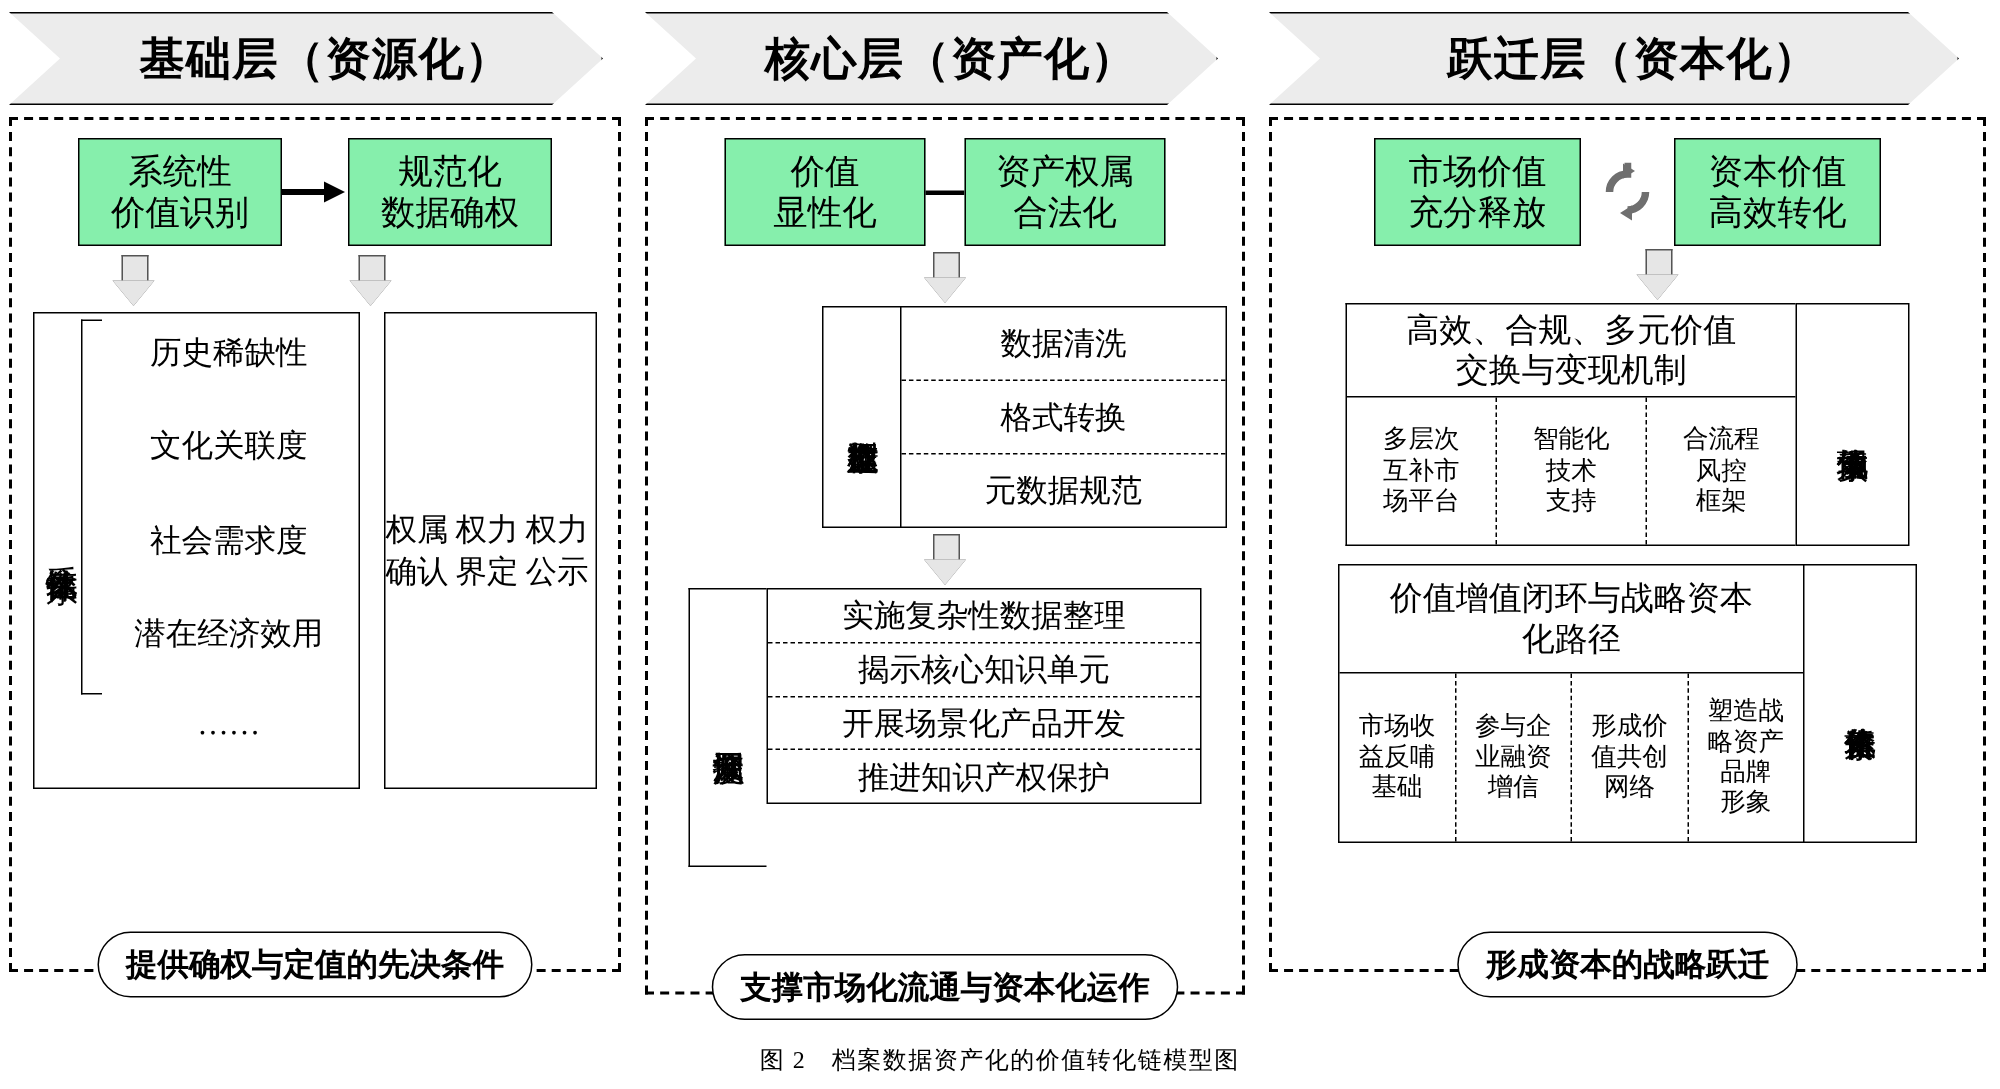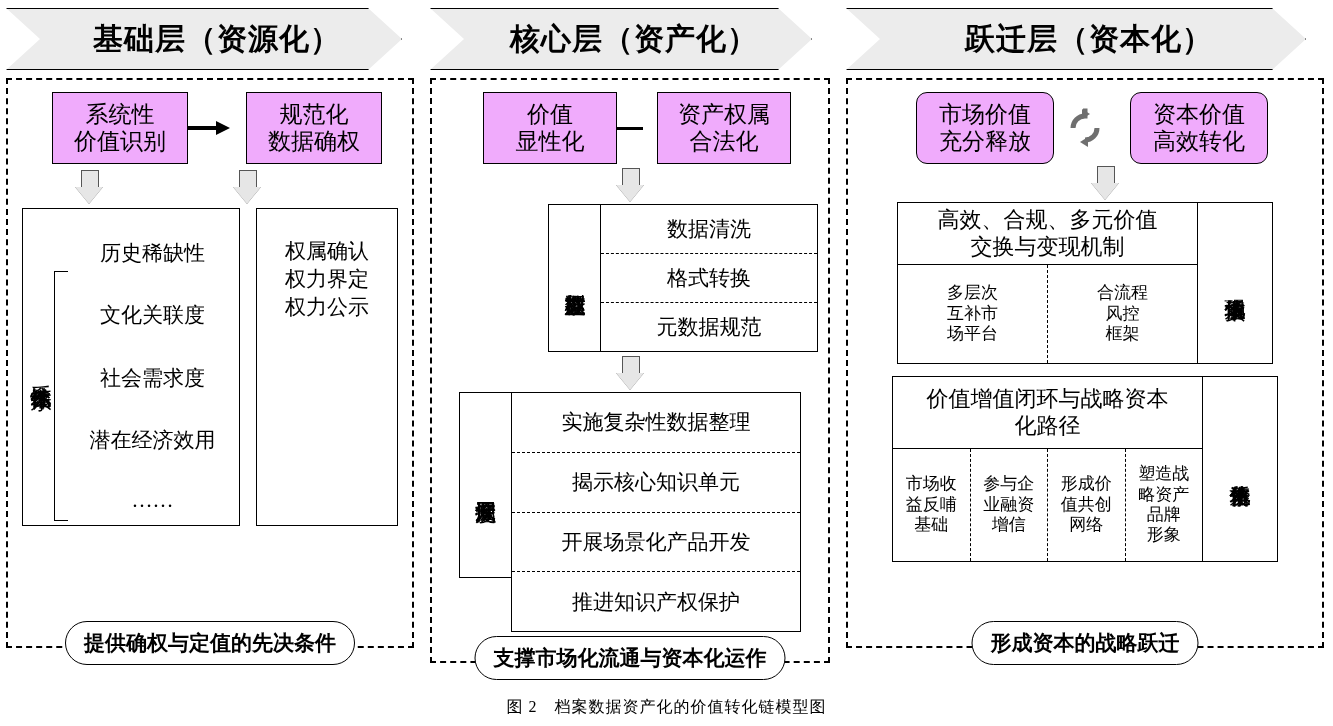--- a/index.html
+++ b/index.html
@@ -55,27 +55,26 @@
     border: 2px dashed #000;
     padding: 10px 10px 8px 10px;
   }
   #col0 .body-box { height: 570px; }
   #col1 .body-box { height: 585px; }
   #col2 .body-box { height: 570px; }
 
   
   .sbox {
     border: 1.5px solid #000;
-    background: #f0abfc;
+    background: #86efac;
     display: flex;
     align-items: center;
     justify-content: center;
     text-align: center;
     line-height: 1.18;
-    margin-left: 14px;
   }
 
   
   .arrow-down {
     width: 26px;
     position: relative;
     height: 34px;
   }
   .arrow-down::before {
     content: "";
@@ -150,21 +149,21 @@
   .c1-lists {
     display: flex;
     gap: 16px;
     margin-top: 4px;
     justify-content: center;
   }
   .c1-left-list {
     border: 1.5px solid #000;
     width: 218px; height: 318px;
     display: flex;
-    align-items: flex-end;
+    align-items: flex-start;
     padding: 4px 6px;
   }
   .c1-vert {
     font-size: 21px;
     line-height: 1.1;
     writing-mode: vertical-rl;
     text-orientation: upright;
     height: 300px;
     display: flex;
     align-items: center;
@@ -185,22 +184,22 @@
     height: 290px;
     font-size: 21px;
     padding: 8px 0;
     flex: 1;
     text-align: center;
   }
   .c1-right-list {
     border: 1.5px solid #000;
     width: 142px; height: 318px;
     display: flex;
-    flex-direction: column;
-    justify-content: flex-start;
+    flex-direction: row;
+    justify-content: center;
     align-items: center;
     font-size: 21px;
     padding: 28px 0;
   }
 
   
   .c2-top {
     display: flex;
     justify-content: center;
     align-items: center;
@@ -253,21 +252,21 @@
     border: 1.5px solid #000;
     border-right: none;
     width: 52px; height: 186px;
     display: flex; align-items: center; justify-content: center;
     font-size: 21px;
     writing-mode: vertical-rl;
     text-orientation: upright;
   }
   .c2-mine-rows {
     border: 1.5px solid #000;
-    width: 290px; height: 240px;
+    width: 290px; height: 144px;
     display: flex; flex-direction: column;
   }
   .c2-mine-rows .r {
     flex: 1;
     display: flex; align-items: center; justify-content: center;
     font-size: 21px;
     border-bottom: 1.3px dashed #000;
   }
   .c2-mine-rows .r:last-child { border-bottom: none; }
 
@@ -275,21 +274,20 @@
   .c3-top {
     display: flex;
     align-items: center;
     justify-content: center;
     gap: 10px;
     margin-top: 2px;
   }
   .c3-top .sbox {
     width: 138px; height: 72px;
     font-size: 23px;
-    border-radius: 11px;
   }
   .cycle-icon {
     width: 42px; height: 42px;
     position: relative;
   }
   .c3-arrowwrap { display:flex; justify-content:center; padding-left: 40px; margin-top: 2px;}
 
   .c3-block {
     display: flex;
     justify-content: center;
@@ -494,20 +492,21 @@
 
       <div class="c3-arrowwrap">
         <div class="arrow-down"></div>
       </div>
 
       <div class="c3-block">
         <div class="c3-main">
           <div class="c3-main-head">高效、合规、多元价值<br>交换与变现机制</div>
           <div class="c3-main-cols">
             <div class="c">多层次<br>互补市<br>场平台</div>
+            <div class="c">智能化<br>技术<br>支持</div>
             <div class="c">合流程<br>风控<br>框架</div>
           </div>
         </div>
         <div class="c3-side">市场价值实现体系</div>
       </div>
 
       <div class="c3-block c3-block2">
         <div class="c3-main2">
           <div class="c3-main2-head">价值增值闭环与战略资本<br>化路径</div>
           <div class="c3-main2-cols">

